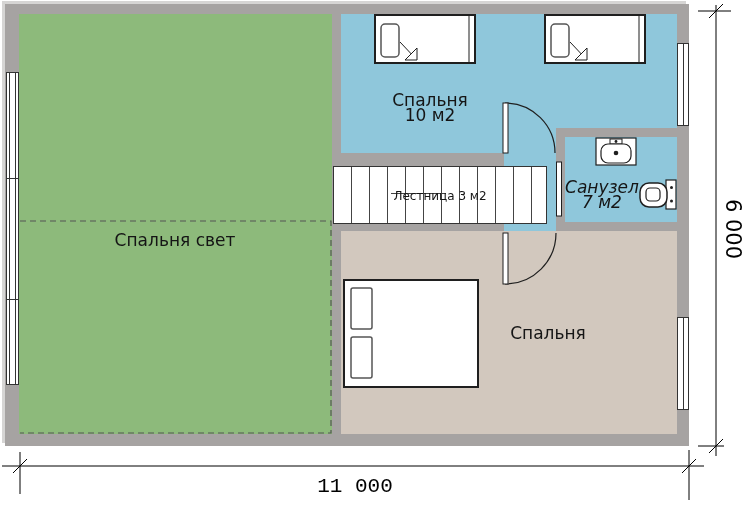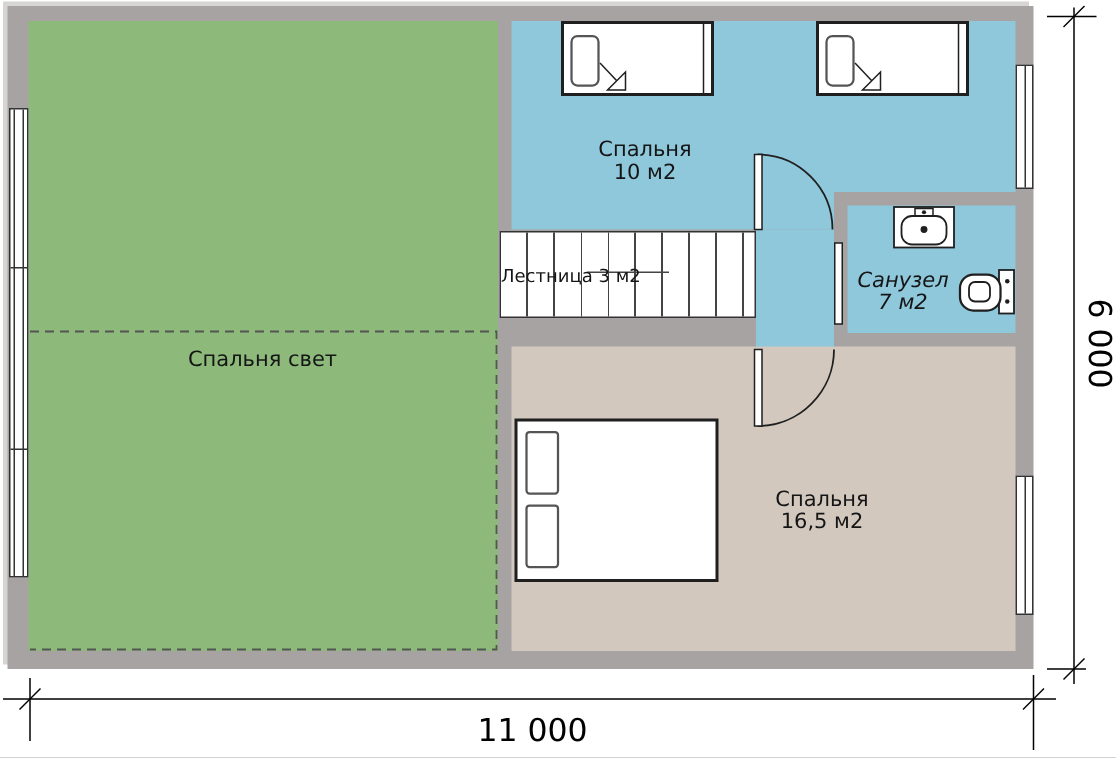--- a/index.html
+++ b/index.html
@@ -18,47 +18,47 @@
   
   .room{position:absolute;}
   #room-second-light{left:19px;top:14px;width:313px;height:420px;background:var(--floor-green,#8dba7b);}
   #room-bedroom-small-a{left:341px;top:14px;width:336px;height:114px;background:var(--floor-blue,#8fc7db);}
   #room-bedroom-small-b{left:341px;top:128px;width:215px;height:25px;background:var(--floor-blue,#8fc7db);}
   #hallway{left:504px;top:153px;width:52px;height:79px;background:var(--floor-blue,#8fc7db);}
   #room-bathroom{left:565px;top:137px;width:112px;height:85px;background:var(--floor-blue,#8fc7db);}
   #room-bedroom-large{left:341px;top:231px;width:336px;height:203px;background:var(--floor-beige,#d2c8be);}
   
   #stairs{
-    left:333px;top:154px;width:171px;height:58px;background:#fff;
+    left:333px;top:166px;width:214px;height:58px;background:#fff;
     border:1px solid #333;box-sizing:border-box;
     background-image:repeating-linear-gradient(90deg,transparent 0,transparent 17px,#444 17px,#444 18px);
-    display:flex;align-items:center;
+    display:flex;align-items:center;justify-content:center;
   }
   #stairs-midline{left:57px;top:26px;width:55px;height:1px;background:#444;}
   
   .window{position:absolute;background:#fff;border:1px solid #333;box-sizing:border-box;}
   .window .pane{position:absolute;left:2px;right:2px;top:0;bottom:0;border-left:1px solid #333;border-right:1px solid #333;}
   .window .divider{position:absolute;left:0;right:0;height:1px;background:#333;}
   #window-left{left:6px;top:72px;width:13px;height:313px;}
   #window-right-top{left:677px;top:43px;width:12px;height:83px;}
   #window-right-bottom{left:677px;top:317px;width:12px;height:93px;}
   .window .vline{position:absolute;top:0;bottom:0;left:5px;width:1px;background:#333;}
   
   .room-label{
-    position:absolute;text-align:center;font-size:14px;line-height:15px;color:#151515;
+    position:absolute;text-align:center;font-size:17px;line-height:15px;color:#151515;
     white-space:nowrap;
   }
   #label-second-light{left:95px;top:233px;width:160px;}
   #label-bedroom-small{left:350px;top:93px;width:160px;}
   #label-bathroom{left:542px;top:180px;width:120px;font-style:italic;}
   #label-bedroom-large{left:468px;top:326px;width:160px;}
   #label-stairs{font-size:12px;position:relative;top:7px;}
   
   .dim-text{position:absolute;font-size:21px;color:#000;text-align:center;}
-  #dim-width{left:285px;top:475px;width:140px;}
+  #dim-width{left:285px;top:475px;width:140px;font-family:Liberation Mono, monospace;}
   #dim-height{left:698px;top:217px;width:70px;transform:rotate(90deg);}
   
   #overlay{position:absolute;left:0;top:0;width:744px;height:505px;pointer-events:none;}
 </style>
 </head>
 <body>
 
 <div id="floor-plan" class="abs" style="left:0;top:0;width:744px;height:505px;">
 
   <div id="building" class="abs"></div>
@@ -164,19 +164,18 @@
   <div id="label-bedroom-small" class="room-label">
     <div>Спальня</div>
     <div>10 м2</div>
   </div>
   <div id="label-bathroom" class="room-label">
     <div>Санузел</div>
     <div>7 м2</div>
   </div>
   <div id="label-bedroom-large" class="room-label">
     <div>Спальня</div>
-    <div>16,5 м2</div>
   </div>
 
   <div id="dim-width" class="dim-text">11 000</div>
   <div id="dim-height" class="dim-text">6 000</div>
 
 </div>
 
 </body></html>

